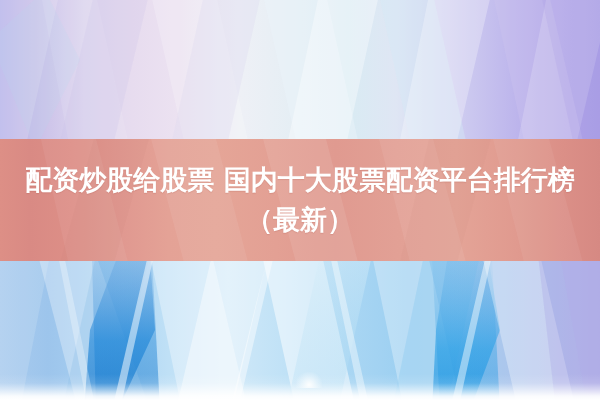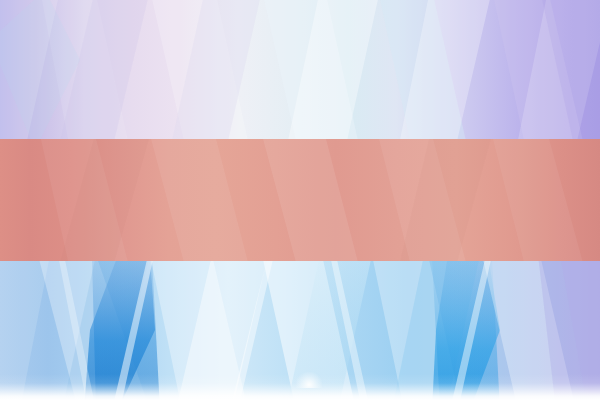--- a/index.html
+++ b/index.html
@@ -231,14 +231,17 @@
         <polygon points="330,255 336,255 370,410 362,410" fill="#ffffff" opacity="0.40"></polygon>
         <polygon points="486,255 492,255 458,410 450,410" fill="#ffffff" opacity="0.45"></polygon>
         <polygon points="58,255 64,255 96,410 88,410" fill="#ffffff" opacity="0.30"></polygon>
       </g>
     </svg>
   </div>
 
   <div class="bottom-fade"></div>
   <div class="bottom-spark"></div>
 
+  <div class="title-wrap">
+    <div class="title-text">配资炒股给股票 国内十大股票配资平台排行榜（最新）</div>
+  </div>
 
 </div>
 
 </body></html>

